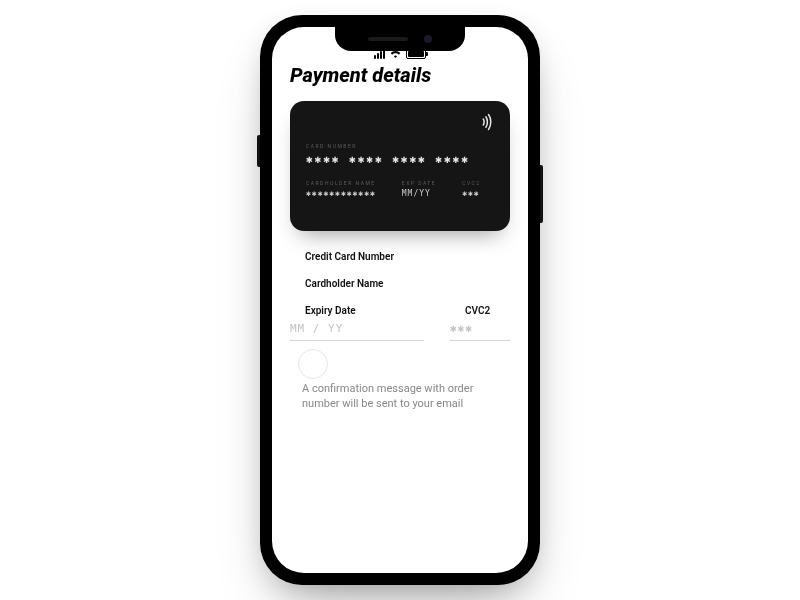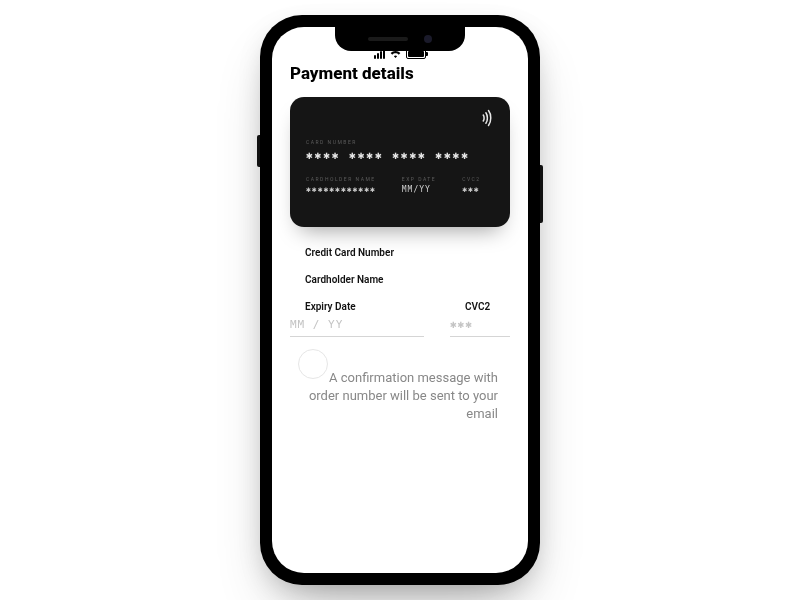--- a/index.html
+++ b/index.html
@@ -15,41 +15,41 @@
   .status-icons{display:flex;align-items:center;gap:4px;}
   .signal{display:flex;align-items:flex-end;gap:1px;}
   .signal span{width:2px;background:#000;border-radius:1px;}
   .signal span:nth-child(1){height:4px}.signal span:nth-child(2){height:6px}.signal span:nth-child(3){height:8px}.signal span:nth-child(4){height:10px}
   .wifi{display:inline-block;}
   .wifi svg{width:13px;height:10px;}
   .battery{width:20px;height:10px;border:1px solid #000;border-radius:2px;position:relative;display:flex;align-items:center;}
   .battery::after{content:"";position:absolute;right:-3px;top:2px;width:2px;height:4px;background:#000;border-radius:0 1px 1px 0;}
   .battery i{display:block;width:16px;height:6px;background:#000;margin-left:1px;border-radius:1px;}
   .content{padding:8px 18px 12px;}
-  h1{font-size:17px;font-weight:800;letter-spacing:0;}
+  h1{font-size:20px;font-weight:800;letter-spacing:0;font-style:italic;}
   .sub{font-size:9px;color:#6b6b6b;margin-top:3px;line-height:1.35;max-width:200px;}
   .card{margin-top:14px;background:#151515;border-radius:14px;height:130px;padding:14px 16px;position:relative;color:#bdbdbd;box-shadow:0 12px 22px -10px rgba(0,0,0,.4);}
   .contactless{position:absolute;top:12px;right:14px;}
   .contactless svg{width:18px;height:18px;}
   .card-lbl{font-size:5px;letter-spacing:1.5px;color:#5c5c5c;text-transform:uppercase;}
   .card-num{font-family:ui-monospace,Menlo,Consolas,monospace;font-size:11px;letter-spacing:2px;color:#e6e6e6;margin-top:4px;}
   .card-top{margin-top:28px;}
   .card-row{display:flex;gap:26px;margin-top:14px;align-items:flex-end;}
   .card-col .val{font-family:ui-monospace,Menlo,Consolas,monospace;font-size:8px;letter-spacing:1px;color:#cfcfcf;margin-top:3px;}
   .form{margin-top:20px;}
   .field{margin-bottom:16px;}
   .flabel{font-size:10px;font-weight:600;color:#111;padding-left:15px;}
   .finput{border:none;border-bottom:1px solid #d5d5d5;width:100%;padding:6px 0 5px;font-size:11px;font-family:ui-monospace,Menlo,Consolas,monospace;letter-spacing:1px;color:#333;background:transparent;}
   .finput::placeholder{color:#c4c4c4;letter-spacing:1px;}
   .finput.named::placeholder{font-family:-apple-system,BlinkMacSystemFont,"Segoe UI",Roboto,Helvetica,Arial,sans-serif;letter-spacing:0;}
   .row2{display:flex;gap:26px;}
   .row2 .field{flex:1;}
   .row2 .field.cvc{flex:0 0 60px;}
   .btn{width:100%;background:#6b6b6b;color:#fff;border:none;border-radius:3px;padding:12px 0;font-size:12px;font-weight:600;margin-top:8px;cursor:pointer;}
-  .note{font-size:13px;color:#888;text-align:right;margin-top:16px;line-height:1.4;padding:0 12px;}
+  .note{font-size:11px;color:#888;text-align:left;margin-top:24px;line-height:1.4;padding:0 12px;}
   .focus-ring{position:absolute;left:26px;top:322px;width:30px;height:30px;border:1px solid #e6e6e6;border-radius:50%;pointer-events:none;}
 </style>
 </head>
 <body>
 
 <div class="phone">
   <div class="screen">
     <div class="notch">
       <span class="speaker"></span>
         <span class="cam"></span>

